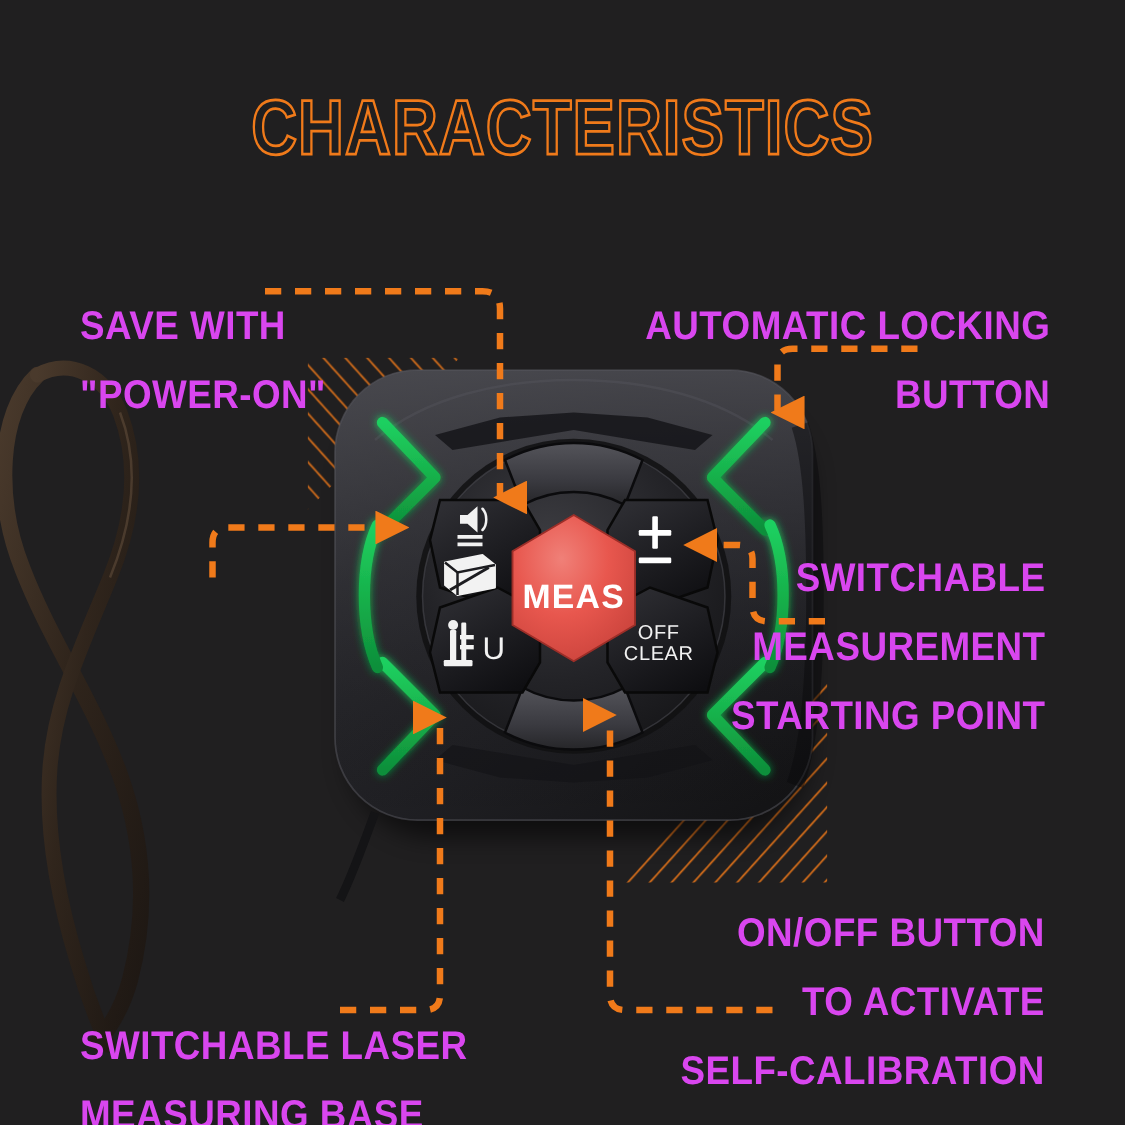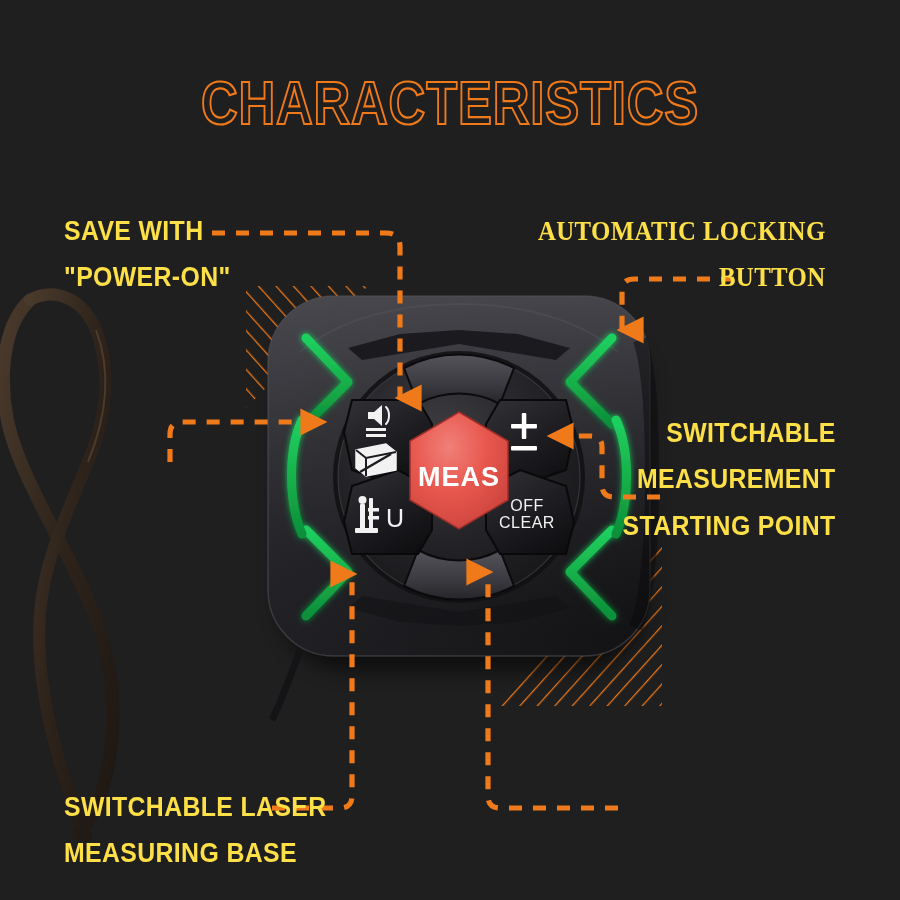--- a/index.html
+++ b/index.html
@@ -28,36 +28,37 @@
     transform:scaleX(0.82);
     color:transparent;
     -webkit-text-stroke:2.2px #F07A1A;
     text-shadow:none;
     line-height:1;
     white-space:nowrap;
   }
   
   .label {
     position:absolute;
-    color:#fde047;
+    color:#d946ef;
     font-family:"Liberation Sans Narrow","Liberation Sans",sans-serif;
     font-weight:bold;
-    font-size:27px;
+    font-size:32px;
     line-height:1.72;
     letter-spacing:0.4px;
     white-space:nowrap;
+    margin-top:25px;
   }
   .label span { display:block; transform:scaleX(0.92); }
   .label.left  { text-align:left;  }
   .label.left span  { transform-origin:left center;  }
   .label.right { text-align:right; }
   .label.right span { transform-origin:right center; }
 
   #lbl-save     { left:64px;  top:208px; }
-  #lbl-auto     { right:74px; top:208px;font-family:Liberation Serif, serif; }
+  #lbl-auto     { right:60px; top:208px; }
   #lbl-beep     { left:64px;  top:478px; }
   #lbl-switch   { right:64px; top:410px; }
   #lbl-laser    { left:64px;  top:784px; }
   #lbl-onoff    { right:64px; top:694px; }
 
   
   #connectors, #device, #hatch, #strap {
     position:absolute; left:0; top:0; width:900px; height:900px;
     pointer-events:none;
   }
@@ -293,14 +294,19 @@
     <span>SWITCHABLE</span>
     <span>MEASUREMENT</span>
     <span>STARTING POINT</span>
   </div>
 
   <div class="label left" id="lbl-laser">
     <span>SWITCHABLE LASER</span>
     <span>MEASURING BASE</span>
   </div>
 
+  <div class="label right" id="lbl-onoff">
+    <span>ON/OFF BUTTON</span>
+    <span>TO ACTIVATE</span>
+    <span>SELF-CALIBRATION</span>
+  </div>
 
 </div>
 
 </body></html>

